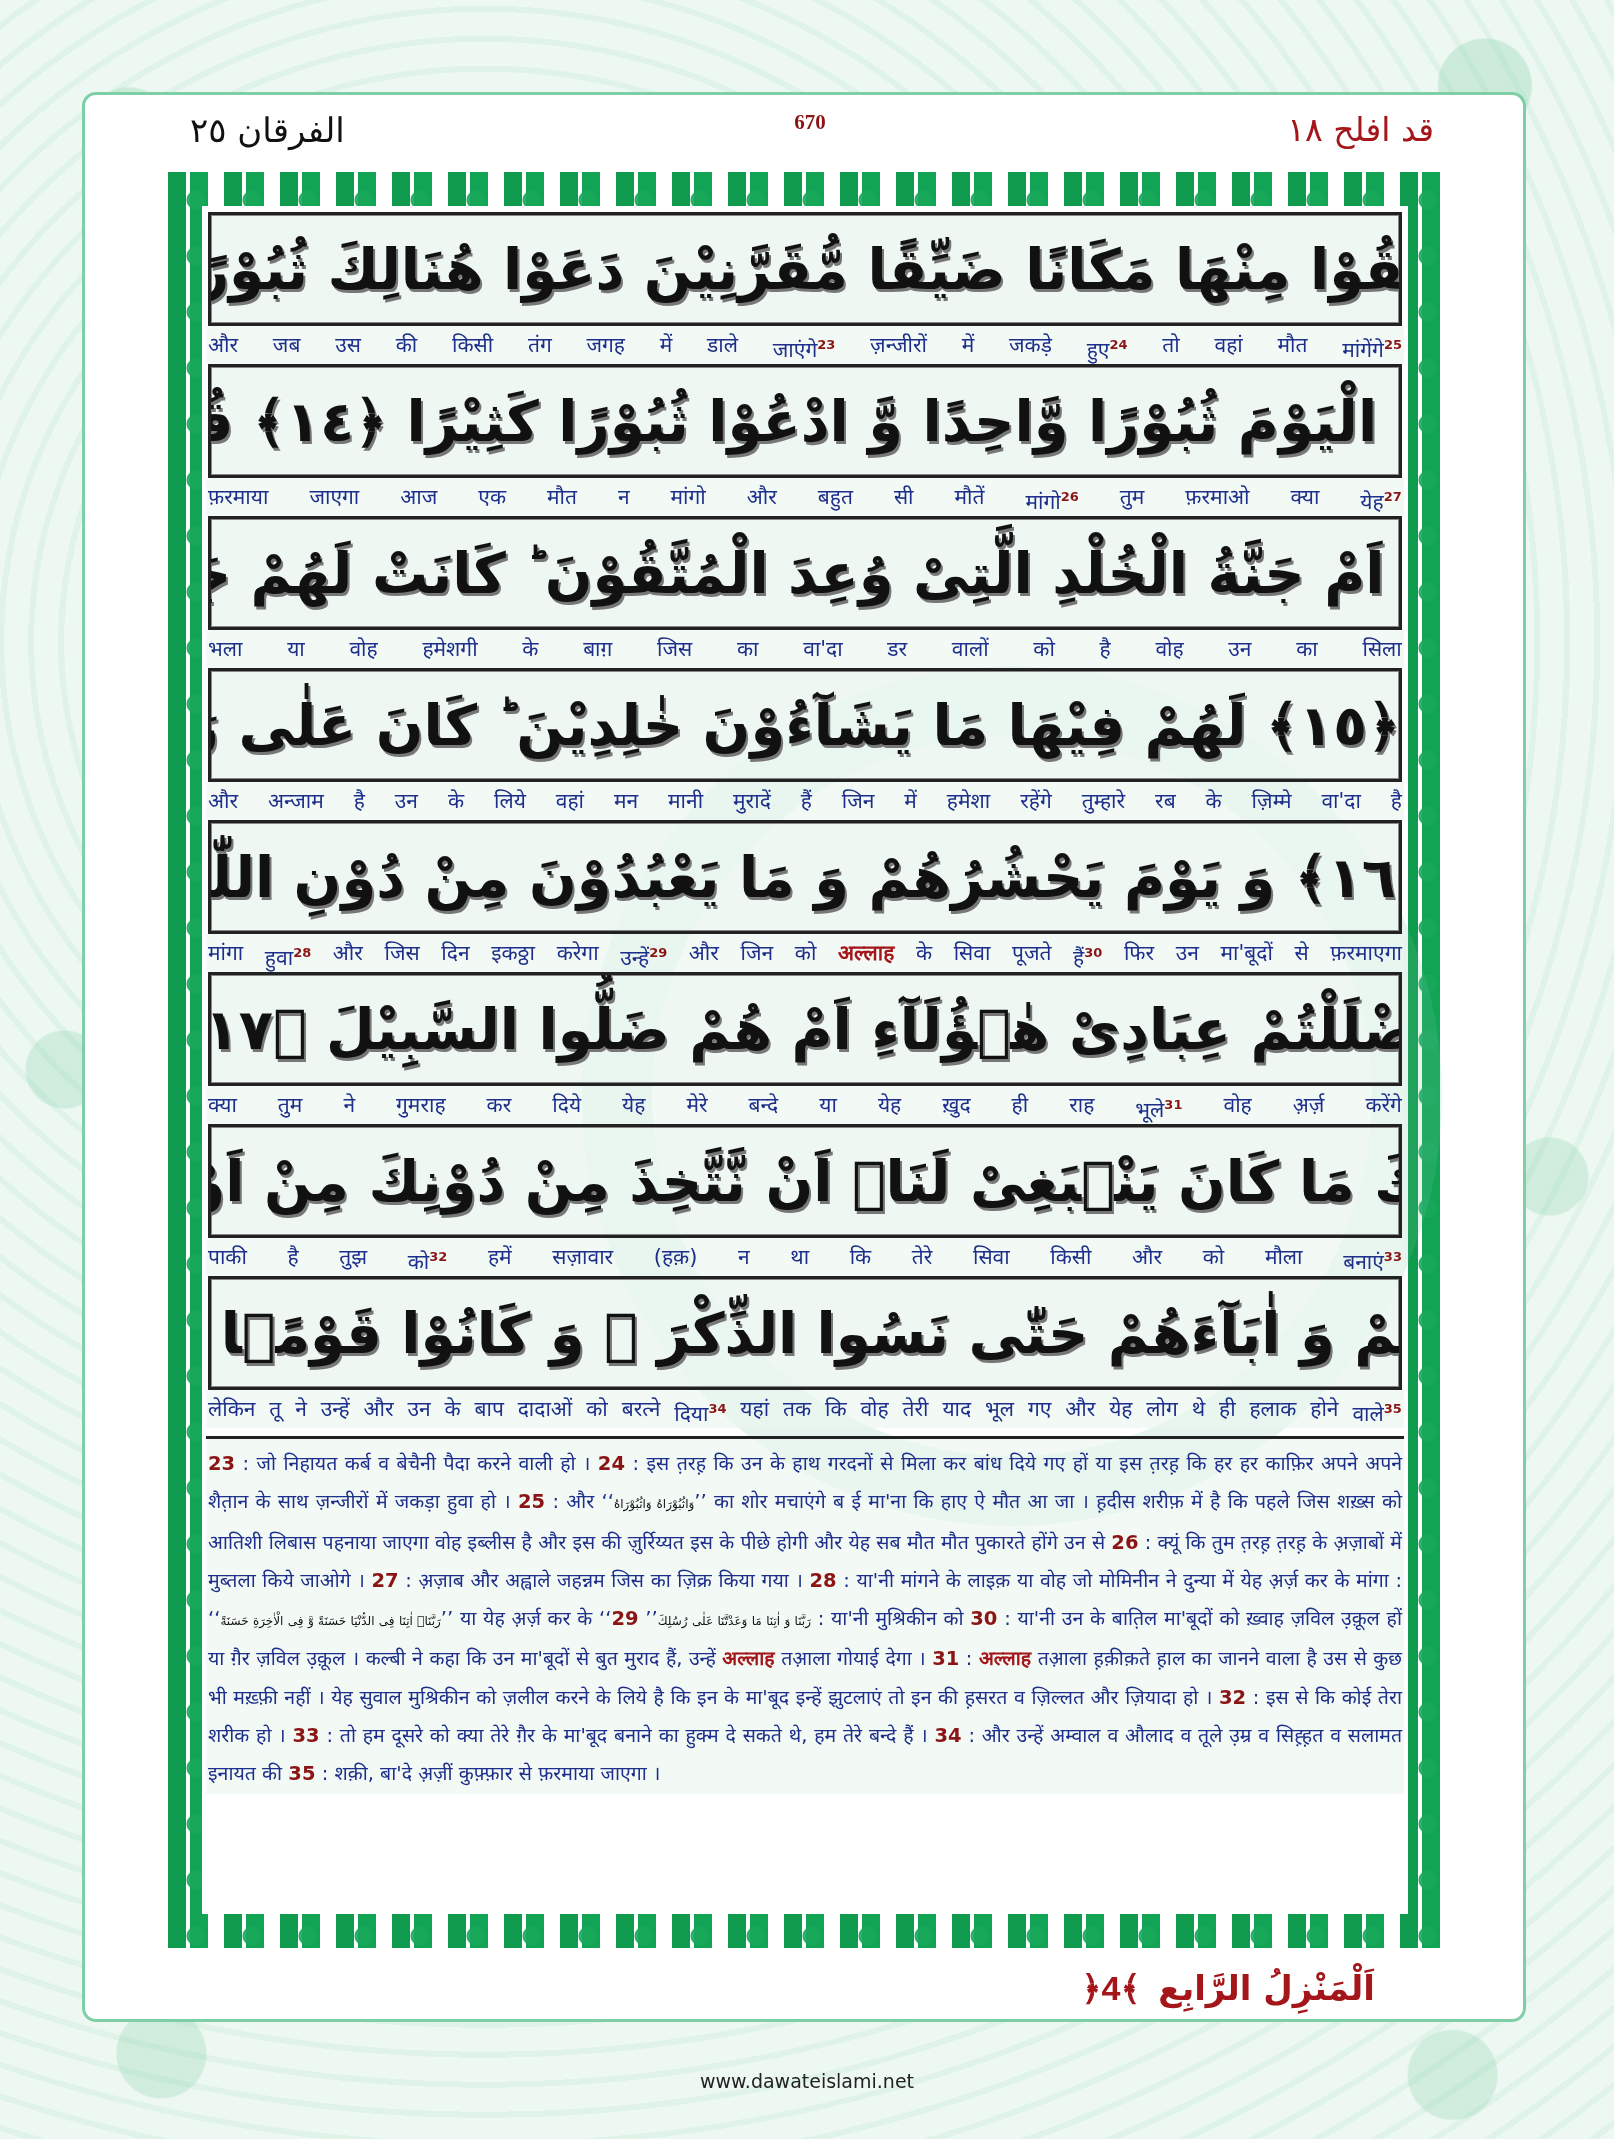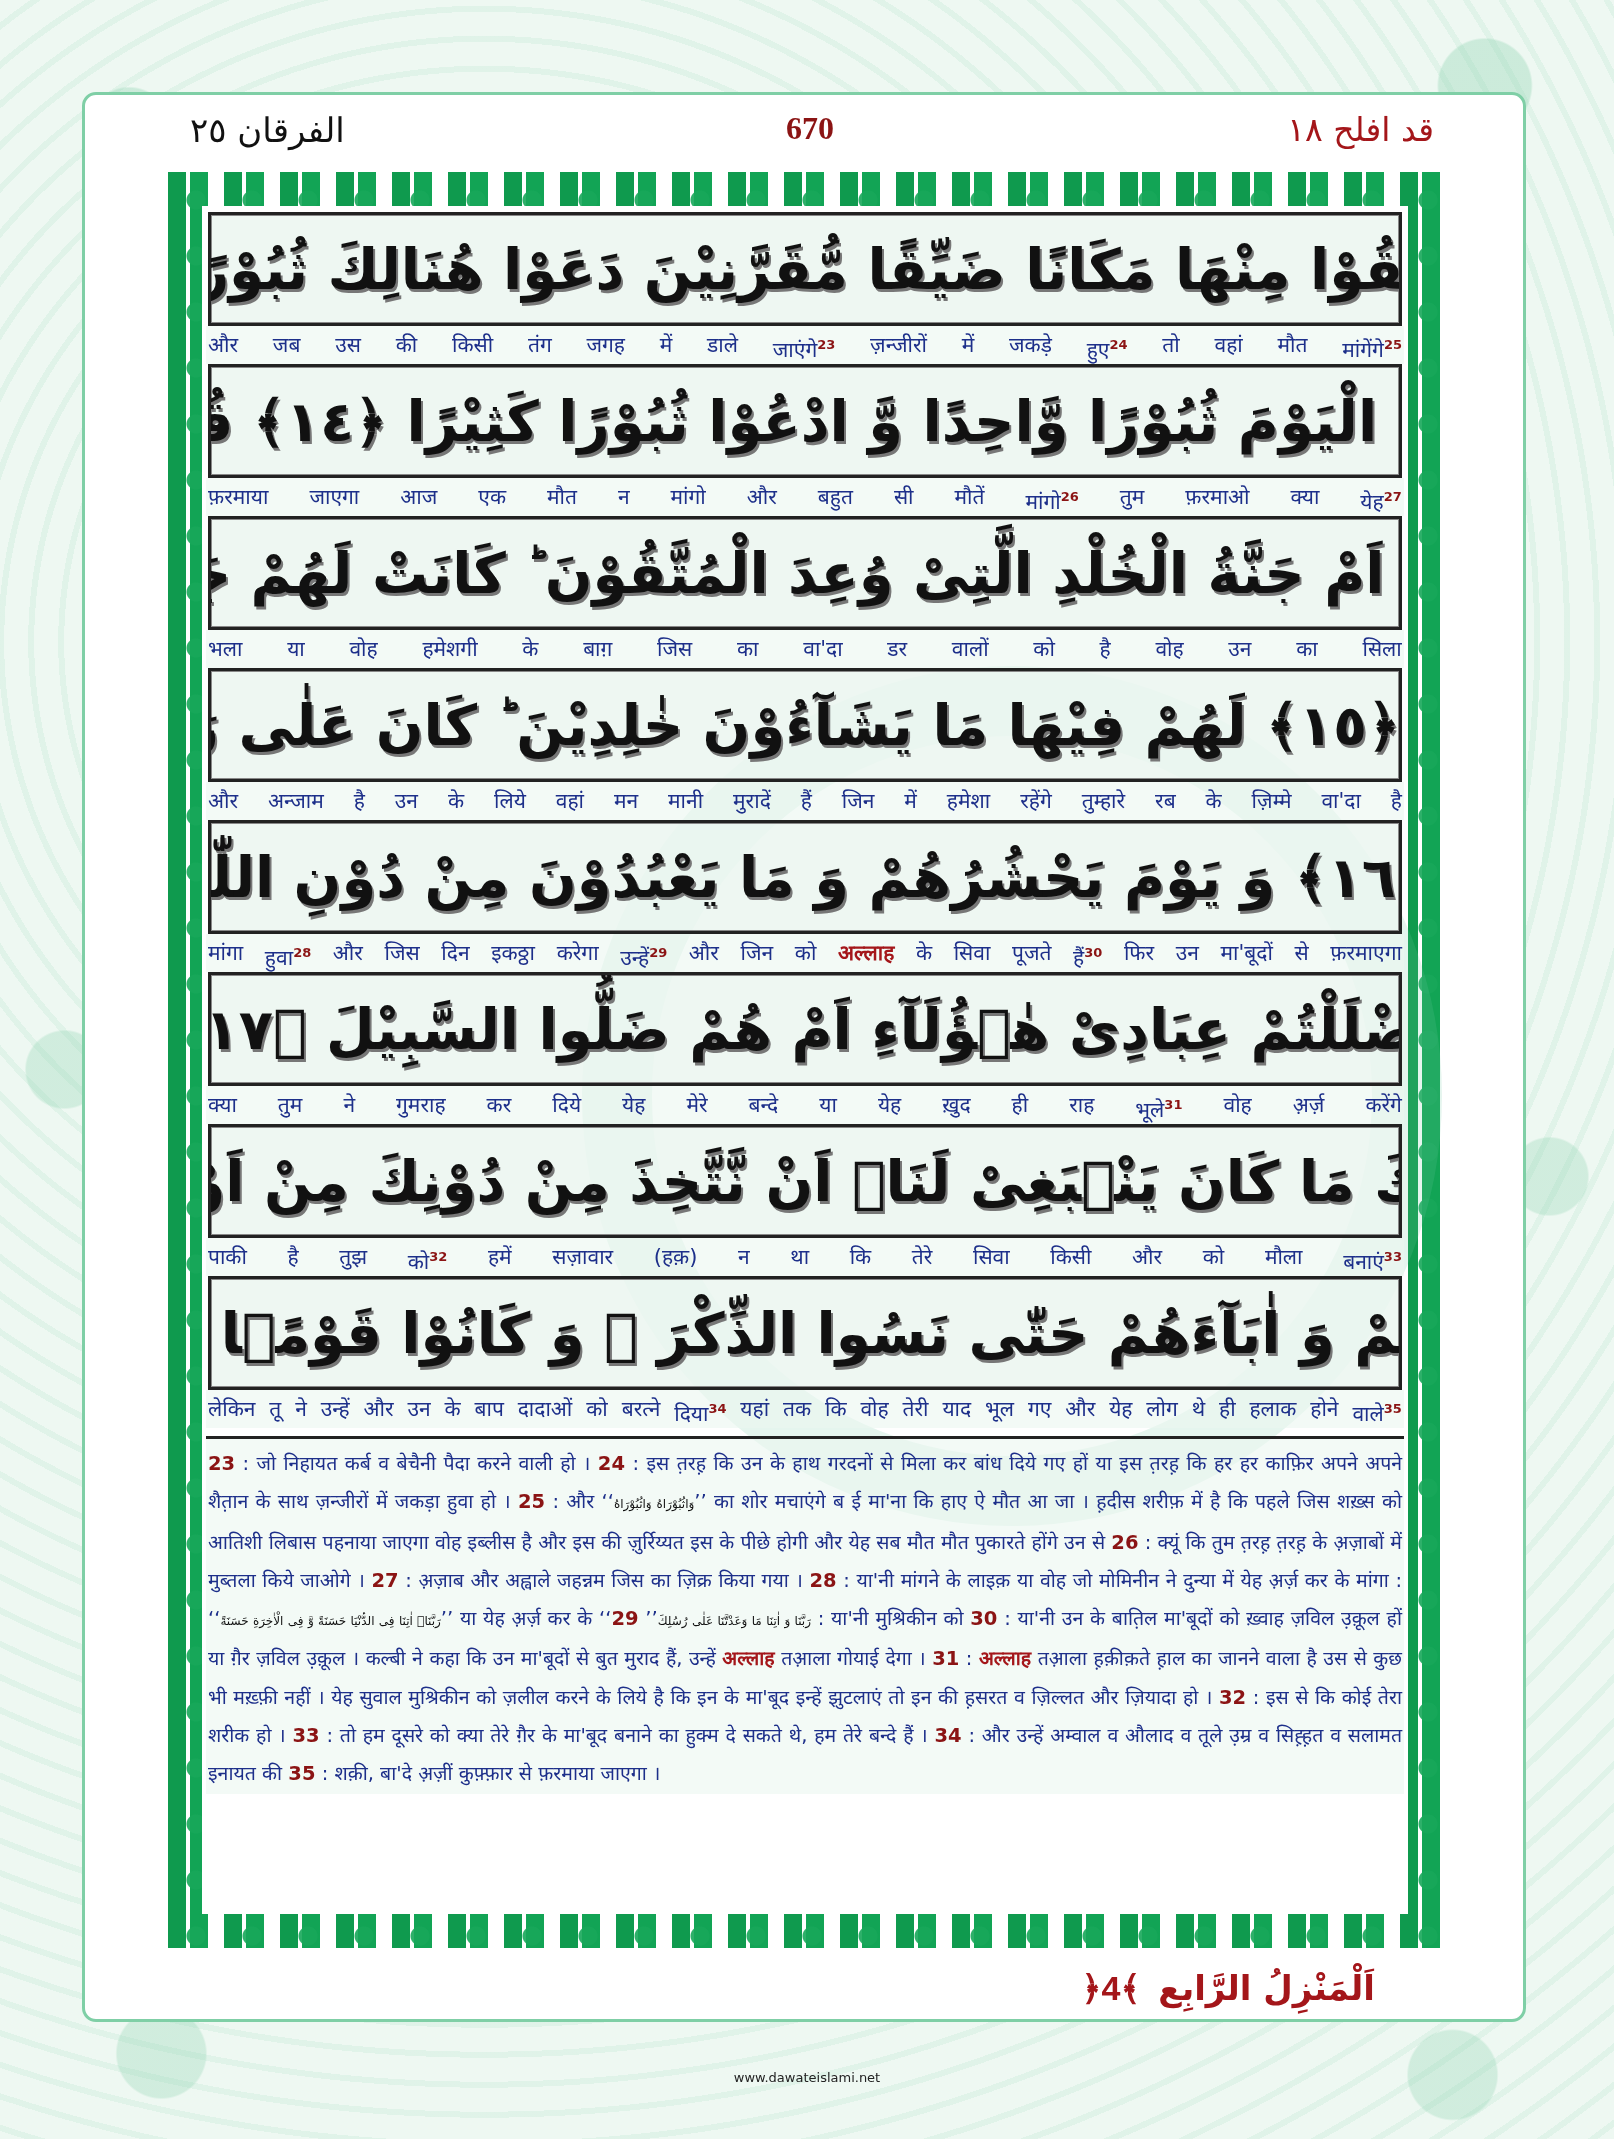--- a/index.html
+++ b/index.html
@@ -16,21 +16,21 @@
       repeating-radial-gradient(circle at 30% 30%, rgba(160,220,190,0.18) 0 6px, transparent 6px 30px);
     font-family: "DejaVu Sans", sans-serif;
   }
   .page {
     position: absolute; left: 82px; top: 92px; width: 1444px; height: 1930px;
     background: #ffffff; border: 3px solid #7fcfa6; border-radius: 14px;
     box-sizing: border-box;
   }
   .hdr { position: absolute; top: 110px; height: 50px; font-family: "DejaVu Serif", serif; }
   .hdr-left { left: 190px; font-size: 34px; color: #111; direction: rtl; }
-  .hdr-center { left: 780px; width: 60px; text-align: center; font-size: 32px; font-weight: bold; color: #8b1414; font-family: "Liberation Serif", serif; }
+  .hdr-center { left: 780px; width: 60px; text-align: center; font-size: 21px; font-weight: bold; color: #8b1414; font-family: "Liberation Serif", serif; }
   .hdr-right { right: 180px; font-size: 33px; color: #a4161a; direction: rtl; }
 
   .frame {
     position: absolute; left: 168px; top: 172px; width: 1274px; height: 1776px;
     box-sizing: border-box;
     border: 34px solid transparent;
     background:
       linear-gradient(#fff,#fff) padding-box,
       repeating-linear-gradient(90deg, #0f9a4e 0 18px, #ffffff 18px 22px, #12a455 22px 40px, #ffffff 40px 56px) border-box;
   }
@@ -75,21 +75,21 @@
   .notes .allah { color: #a4161a; font-weight: bold; }
   .notes .ar { font-size: 12px; color: #111; direction: rtl; unicode-bidi: embed; }
 
   .manzil {
     position: absolute; left: 0; width: 1375px; top: 1968px; 
     font-size: 34px; color: #a4161a; font-weight: bold; direction: rtl;
   }
   .manzil .badge { display: inline-block; direction: ltr; font-family: "Liberation Sans", sans-serif; margin: 0 6px; }
   .url {
     position: absolute; left: 0; width: 1614px; top: 2070px; text-align: center;
-    font-family: "DejaVu Sans", sans-serif; font-size: 13px; color: #222;
+    font-family: "DejaVu Sans", sans-serif; font-size: 19px; color: #222;
   }
 </style>
 </head>
 <body>
 
 <div class="page"></div>
 
 <div class="hdr hdr-left">الفرقان ٢٥</div>
 <div class="hdr hdr-center">670</div>
 <div class="hdr hdr-right">قد افلح ١٨</div>

